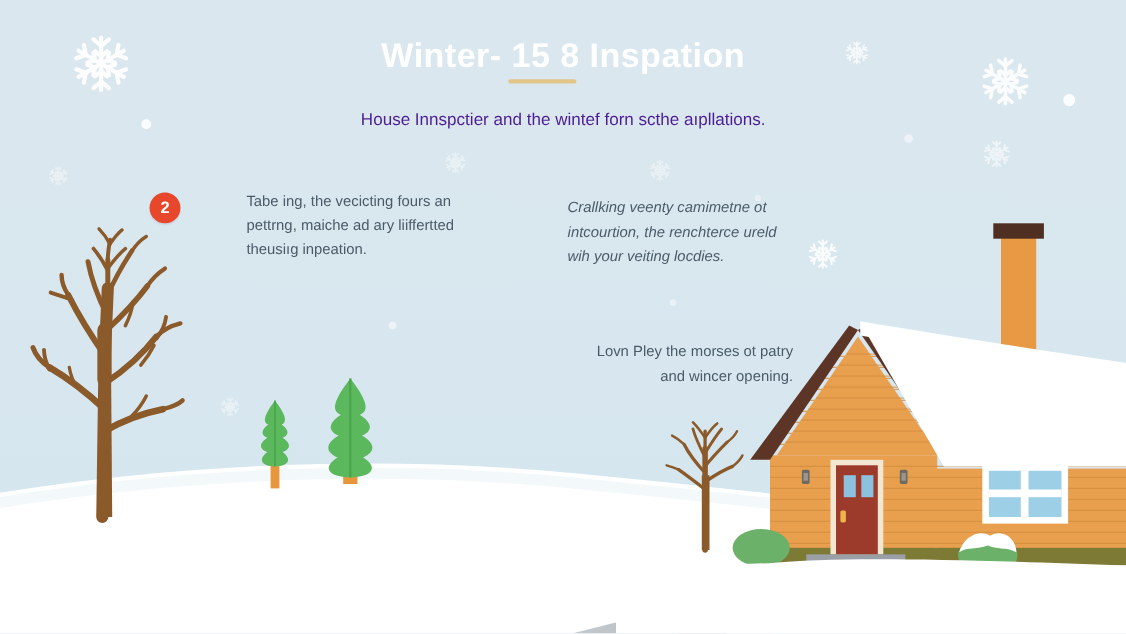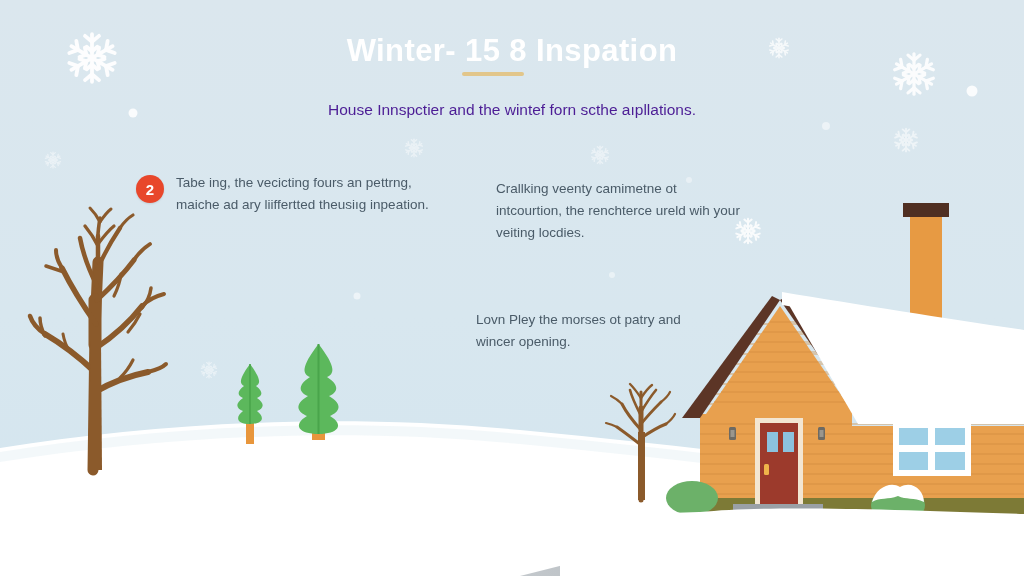--- a/index.html
+++ b/index.html
@@ -89,33 +89,36 @@
     display: flex;
     align-items: center;
     justify-content: center;
     margin-top: 3px;
     box-shadow: 0 1px 2px rgba(0,0,0,0.10);
   }
   .body-text {
     font-size: 13.5px;
     line-height: 1.62;
     color: #4a5b68;
+    margin-left: 48px;
   }
 
   .col-right-a {
     position: absolute;
-    left: 496px;
+    left: 468px;
     top: 178px;
     width: 245px;
+    font-style: italic;
   }
   .col-right-b {
     position: absolute;
     left: 476px;
     top: 309px;
     width: 245px;
+    text-align: right;
   }
 </style>
 </head>
 <body>
 
 <div id="scene">
 
   <svg id="scene-svg" viewBox="0 0 1024 576">
     <defs>
       <linearGradient id="skyGrad" x1="0" y1="0" x2="0" y2="1">

